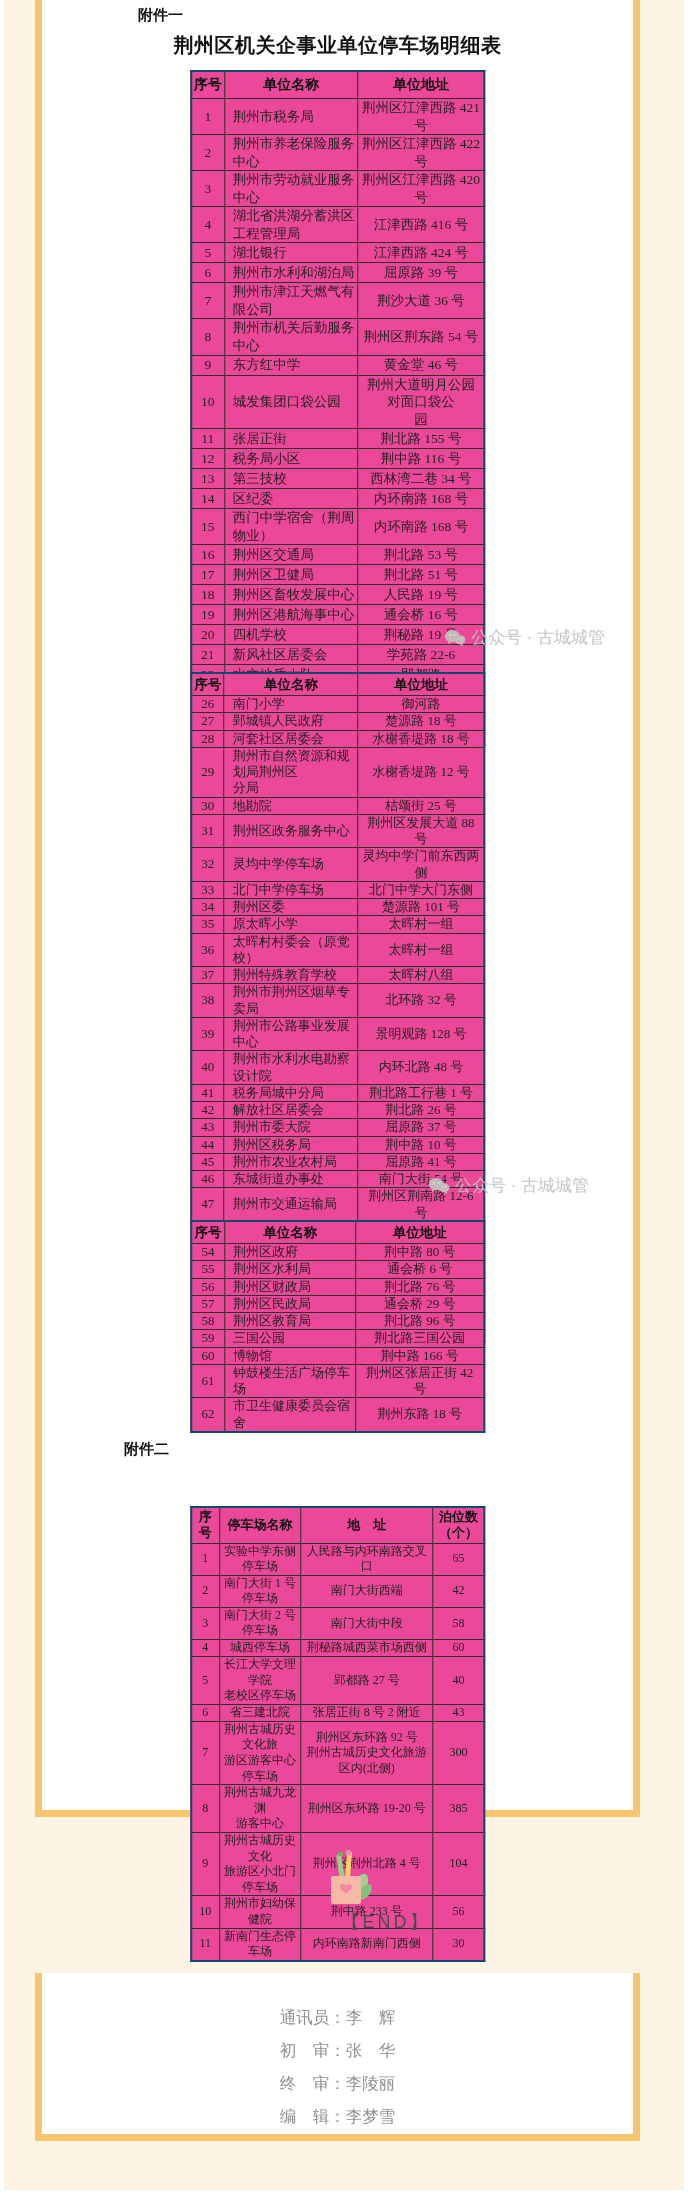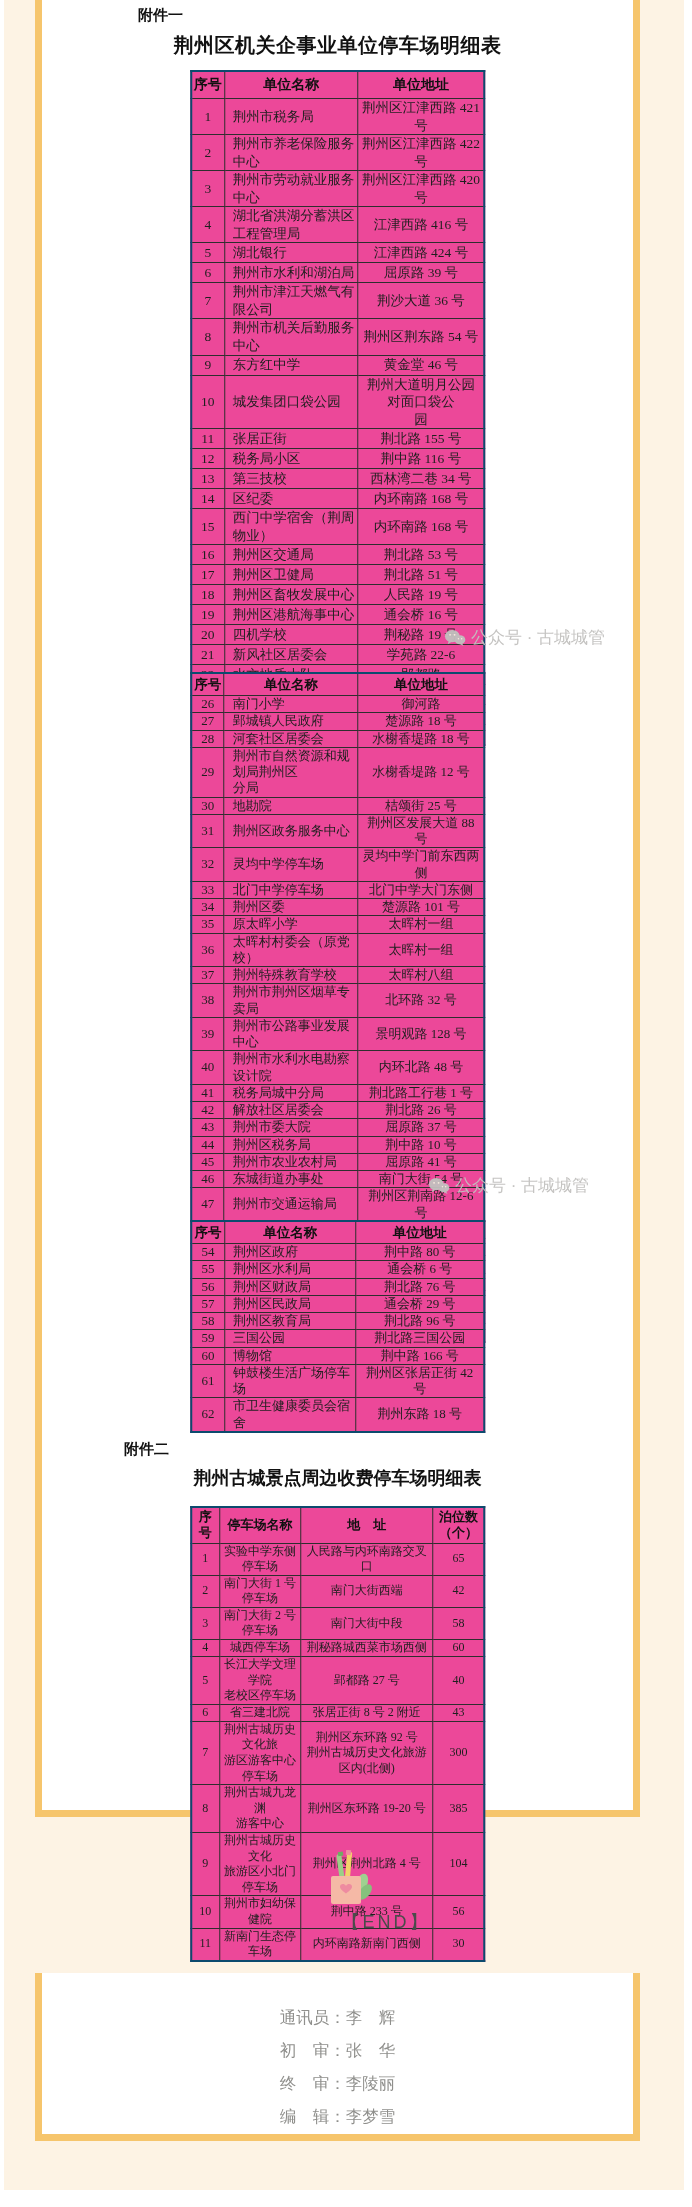--- a/index.html
+++ b/index.html
@@ -404,21 +404,20 @@
           </tr>
           <tr>
             <td>62</td>
             <td class="c-name">市卫生健康委员会宿舍</td>
             <td>荆州东路 18 号</td>
           </tr>
         </tbody>
     </table>
 
     <div class="att-label" style="top:1440px;padding-left:24px;">附件二</div>
-    <div class="doc-title t2">荆州古城景点周边收费停车场明细表</div>
 
     <table class="tbl-d">
       <thead>
         <tr>
           <th class="col-dnum">序号</th>
           <th class="col-dname">停车场名称</th>
           <th class="col-daddr">地　址</th>
           <th class="col-dbays">泊位数
 （个）</th>
         </tr>

